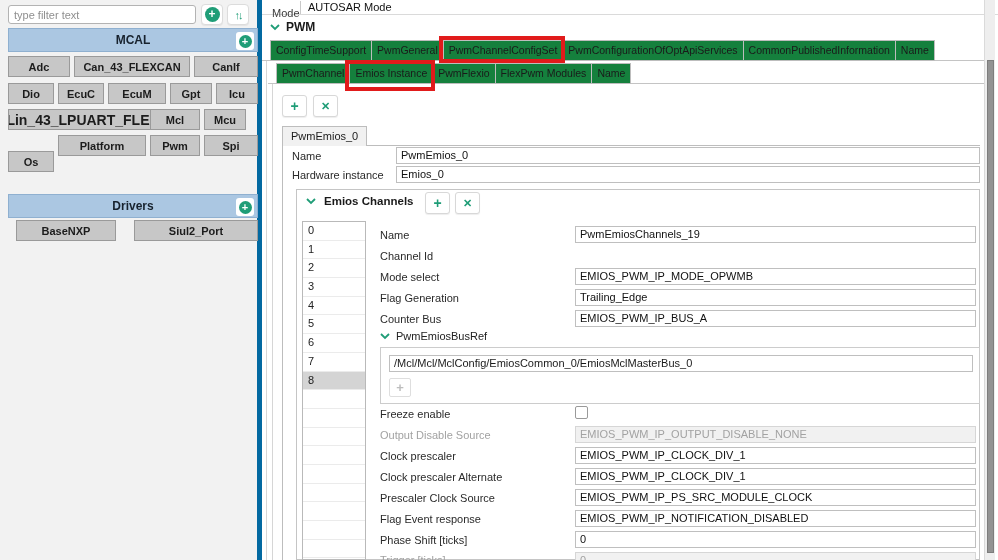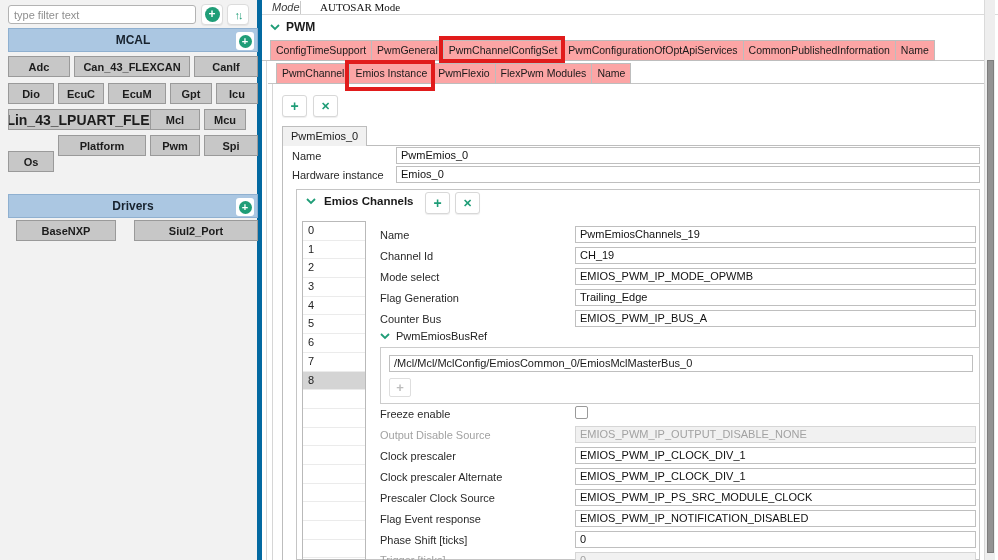--- a/index.html
+++ b/index.html
@@ -28,27 +28,27 @@
   .tool-btn{position:absolute;top:4px;width:22px;height:21px;background:#fff;border:1px solid #dcdcdc;border-radius:4px;display:flex;align-items:center;justify-content:center;cursor:pointer;box-shadow:0 1px 1px rgba(0,0,0,.06);}
   .circle-plus{width:15px;height:15px;border-radius:50%;background:var(--teal);color:#fff;font-size:12px;font-weight:bold;line-height:14px;text-align:center;}
   .sort-glyph{color:var(--teal);font-size:11px;font-weight:bold;letter-spacing:-2px;}
   .sb-header{position:absolute;left:8px;width:250px;height:24px;background:var(--hdrblue);border:1px solid #8fb0d0;display:flex;align-items:center;justify-content:center;font-weight:bold;font-size:12px;color:#17222e;}
   .sb-header .hdr-add{position:absolute;right:3px;top:3px;width:18px;height:18px;background:#fff;border-radius:3px;display:flex;align-items:center;justify-content:center;cursor:pointer;}
   .sb-header .circle-plus{width:13px;height:13px;font-size:11px;line-height:12px;}
   .sb-btn{position:absolute;height:21px;background:var(--btngray);border:1px solid #9a9a9a;display:flex;align-items:center;justify-content:center;font-size:11px;font-weight:600;color:#1c1c1c;cursor:pointer;overflow:hidden;white-space:nowrap;}
   
   .main{position:absolute;left:262px;top:0;width:736px;height:560px;background:#fff;}
   .mode-bar{position:absolute;left:0;top:0;width:736px;height:15px;border-bottom:1px solid #dadada;background:#fff;}
-  .mode-label{position:absolute;left:10px;top:1px;color:#3c3c3c;font-style:italic;}
+  .mode-label{position:absolute;left:10px;top:7px;color:#3c3c3c;}
   .mode-sep{position:absolute;left:38px;top:1px;width:1px;height:13px;background:#c9c9c9;}
-  .mode-value{position:absolute;left:58px;top:1px;color:#111;font-family:Liberation Serif, serif;}
+  .mode-value{position:absolute;left:46px;top:1px;color:#111;}
   .section-head{position:absolute;left:8px;top:20px;font-weight:bold;font-size:12px;display:flex;align-items:center;gap:6px;}
   .chev{display:inline-block;}
   .tabstrip{position:absolute;display:flex;}
-  .tab{position:relative;height:21px;padding:3px 5px 0 5px;background:#fca5a5;border:1px solid var(--border);border-right:none;font-size:10.5px;color:#1a1a1a;white-space:nowrap;cursor:pointer;}
+  .tab{position:relative;height:21px;padding:3px 5px 0 5px;background:#15803d;border:1px solid var(--border);border-right:none;font-size:10.5px;color:#1a1a1a;white-space:nowrap;cursor:pointer;}
   .tab:last-child{border-right:1px solid var(--border);}
   .hline{position:absolute;height:1px;background:#c4c4c4;}
   .vline{position:absolute;width:1px;background:#d6d6d6;}
   .red-frame{position:absolute;border:4px solid var(--red);pointer-events:none;z-index:9;}
   .sq-btn{position:absolute;width:25px;height:22px;background:#fff;border:1px solid #d8d8d8;border-radius:3px;box-shadow:0 1px 1px rgba(0,0,0,.07);display:flex;align-items:center;justify-content:center;color:var(--teal);font-size:14px;font-weight:bold;cursor:pointer;}
   .inst-tab{position:absolute;left:20px;top:126px;height:20px;padding:3px 8px 0 8px;background:#f1f1f1;border:1px solid var(--border);border-bottom:none;font-size:11px;z-index:2;cursor:pointer;}
   .panel-top{position:absolute;left:20px;top:145px;width:698px;height:1px;background:var(--border);}
   .panel-left{position:absolute;left:20px;top:145px;width:1px;height:415px;background:var(--border);}
   .lbl{position:absolute;color:#2a2a2a;font-size:11px;white-space:nowrap;}
   .lbl.dis{color:var(--disabled-fg);}
@@ -212,21 +212,20 @@
     <div class="chan-row"></div>
     <div class="chan-row"></div>
     <div class="chan-row"></div>
     <div class="chan-row"></div>
   </div>
 
   <span class="lbl" style="left:118px;top:229px">Name</span>
   <div class="field" style="left:313px;top:226px;width:401px">PwmEmiosChannels_19</div>
 
   <span class="lbl" style="left:118px;top:250px">Channel Id</span>
-  <div class="field" style="left:313px;top:247px;width:401px">CH_19</div>
 
   <span class="lbl" style="left:118px;top:271px">Mode select</span>
   <div class="field" style="left:313px;top:268px;width:401px">EMIOS_PWM_IP_MODE_OPWMB</div>
 
   <span class="lbl" style="left:118px;top:292px">Flag Generation</span>
   <div class="field" style="left:313px;top:289px;width:401px">Trailing_Edge</div>
 
   <span class="lbl" style="left:118px;top:313px">Counter Bus</span>
   <div class="field" style="left:313px;top:310px;width:401px">EMIOS_PWM_IP_BUS_A</div>
 

